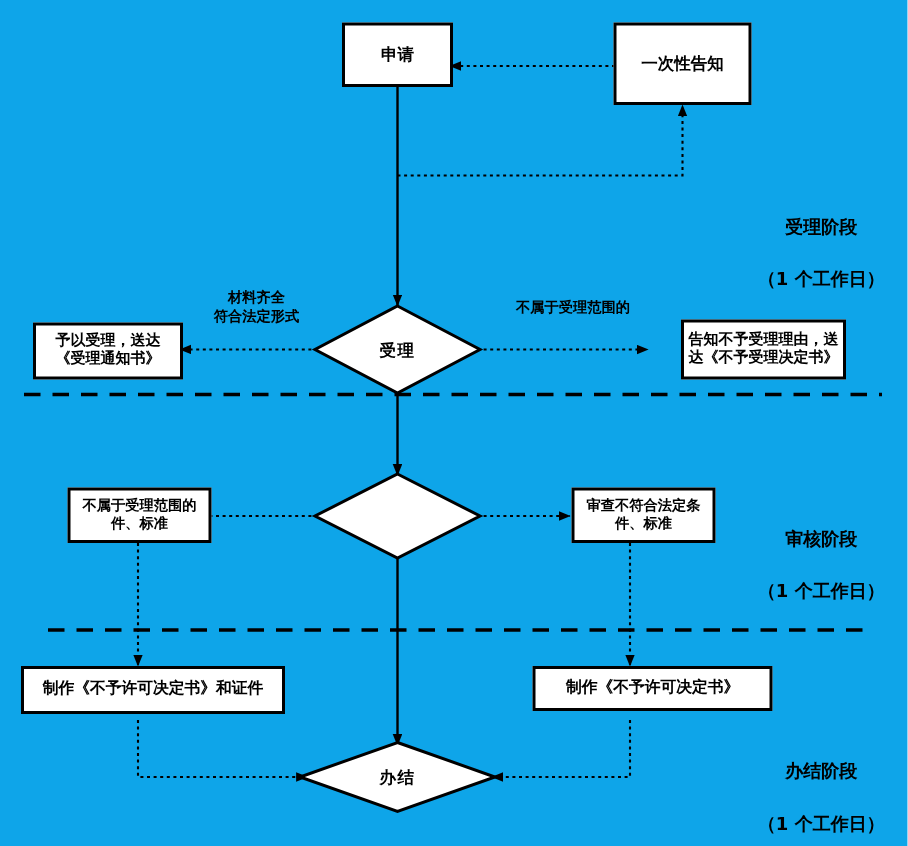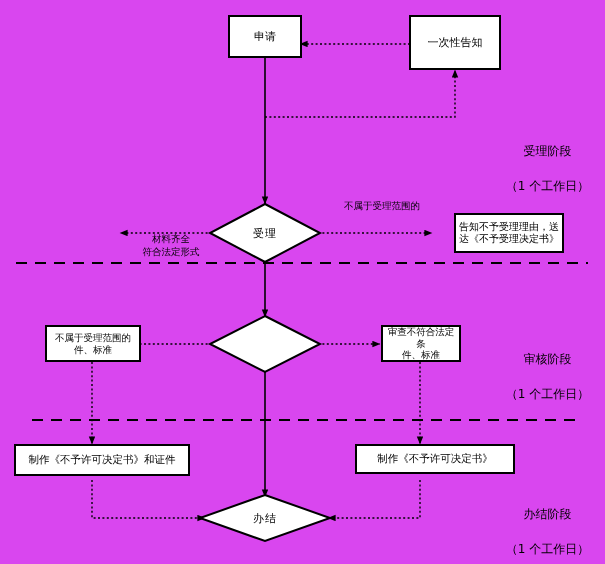--- a/index.html
+++ b/index.html
@@ -7,22 +7,23 @@
     padding: 0;
     background: #ffffff;
   }
   body {
     font-family: "DejaVu Sans", "Liberation Sans", sans-serif;
   }
   #canvas {
     position: relative;
     width: 605px;
     height: 564px;
-    background: #d946ef;
+    background: #0ea5e9;
     overflow: hidden;
+    font-weight: bold;
   }
   svg.layer {
     position: absolute;
     left: 0;
     top: 0;
     width: 605px;
     height: 564px;
   }
   .node {
     position: absolute;
@@ -131,51 +132,55 @@
   </div>
 
   <div class="node box" style="left:409px; top:15px; width:92px; height:55px;">
     <span>一次性告知</span>
   </div>
 
   <div class="diamond-wrap" style="left:210px; top:204px; width:110px; height:58px;">
     <span class="diamond-label">受理</span>
   </div>
 
+  <div class="node box" style="left:22px; top:215px; width:100px; height:38px; font-size:10px;">
+    <span style="white-space:pre-line;">予以受理，送达
+《受理通知书》</span>
+  </div>
 
   <div class="node box" style="left:454px; top:213px; width:110px; height:40px; font-size:10px;">
     <span style="white-space:pre-line;">告知不予受理理由，送
 达《不予受理决定书》</span>
   </div>
 
 
   <div class="node box" style="left:45px; top:325px; width:96px; height:37px; font-size:9.5px;">
     <span style="white-space:pre-line;">不属于受理范围的
 件、标准</span>
   </div>
 
-  <div class="node box" style="left:381px; top:325px; width:80px; height:37px; font-size:9.5px;text-align:center;">
+  <div class="node box" style="left:381px; top:325px; width:96px; height:37px; font-size:9.5px;text-align:center;">
     <span style="white-space:pre-line;">审查不符合法定条
 件、标准</span>
   </div>
 
   <div class="node box" style="left:14px; top:444px; width:176px; height:32px; font-size:10.5px;">
     <span>制作《不予许可决定书》和证件</span>
   </div>
 
   <div class="node box" style="left:355px; top:444px; width:160px; height:30px; font-size:10.5px;">
     <span>制作《不予许可决定书》</span>
   </div>
 
   <div class="diamond-wrap" style="left:200px; top:495px; width:130px; height:46px;">
     <span class="diamond-label">办结</span>
   </div>
 
 
-  <div class="edge-label" style="left:130px; top:193px; width:82px;margin-top:40px;">材料齐全
+  <div class="edge-label" style="left:130px; top:193px; width:82px;">材料齐全
 符合法定形式</div>
 
   <div class="edge-label" style="left:330px; top:200px; width:104px;">不属于受理范围的</div>
 
   <div class="stage-label" style="left:495px; top:126px; width:105px;">
     <div>受理阶段</div>
     <div>（1 个工作日）</div>
   </div>
 
   <div class="stage-label" style="left:495px; top:334px; width:105px;">

